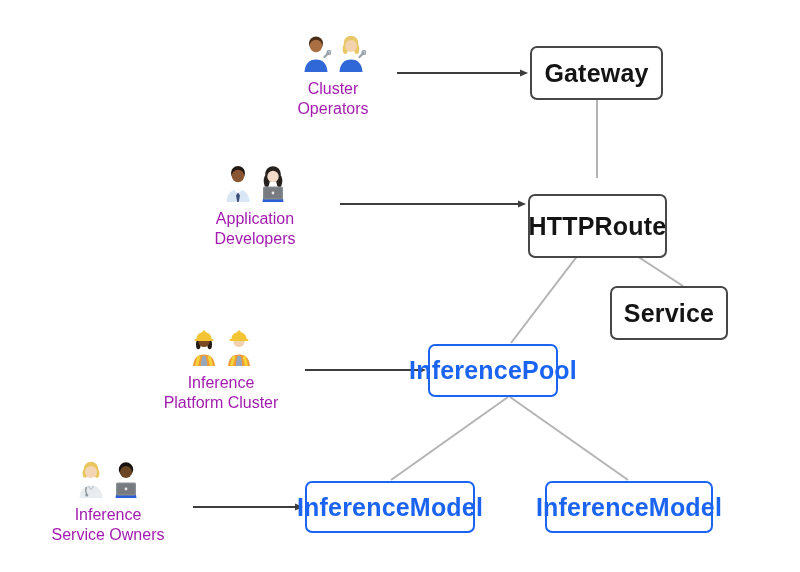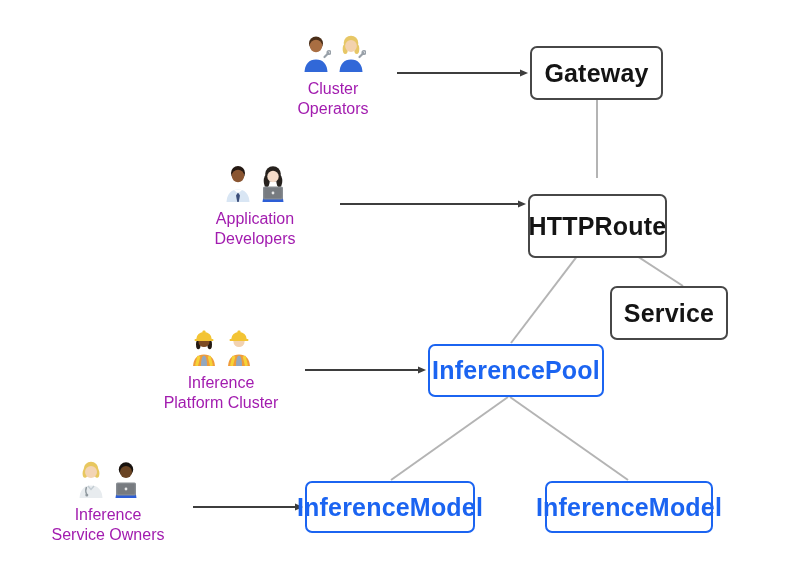--- a/index.html
+++ b/index.html
@@ -51,21 +51,21 @@
   </div>
 
   <div class="node" style="left:528px;top:194px;width:139px;height:64px;">
     <span>HTTPRoute</span>
   </div>
 
   <div class="node" style="left:610px;top:286px;width:118px;height:54px;">
     <span>Service</span>
   </div>
 
-  <div class="node ext" style="left:428px;top:344px;width:176px;height:53px;">
+  <div class="node ext" style="left:428px;top:344px;width:130px;height:53px;">
     <span>InferencePool</span>
   </div>
 
   <div class="node ext" style="left:305px;top:481px;width:170px;height:52px;">
     <span>InferenceModel</span>
   </div>
 
   <div class="node ext" style="left:545px;top:481px;width:168px;height:52px;">
     <span>InferenceModel</span>
   </div>

